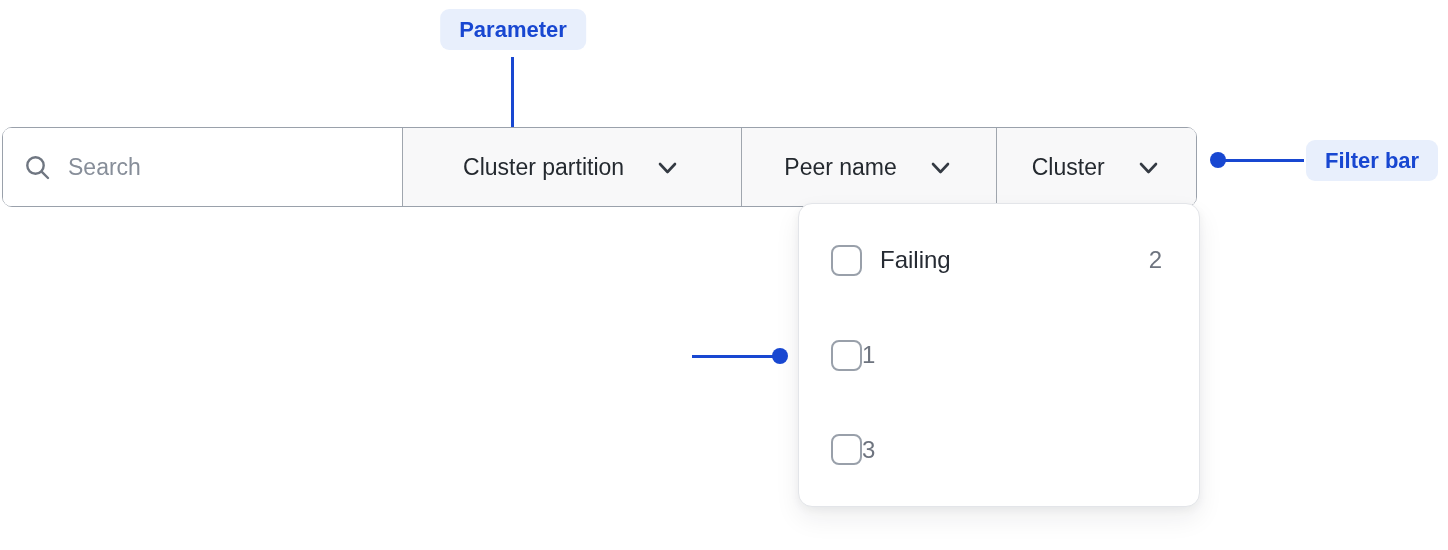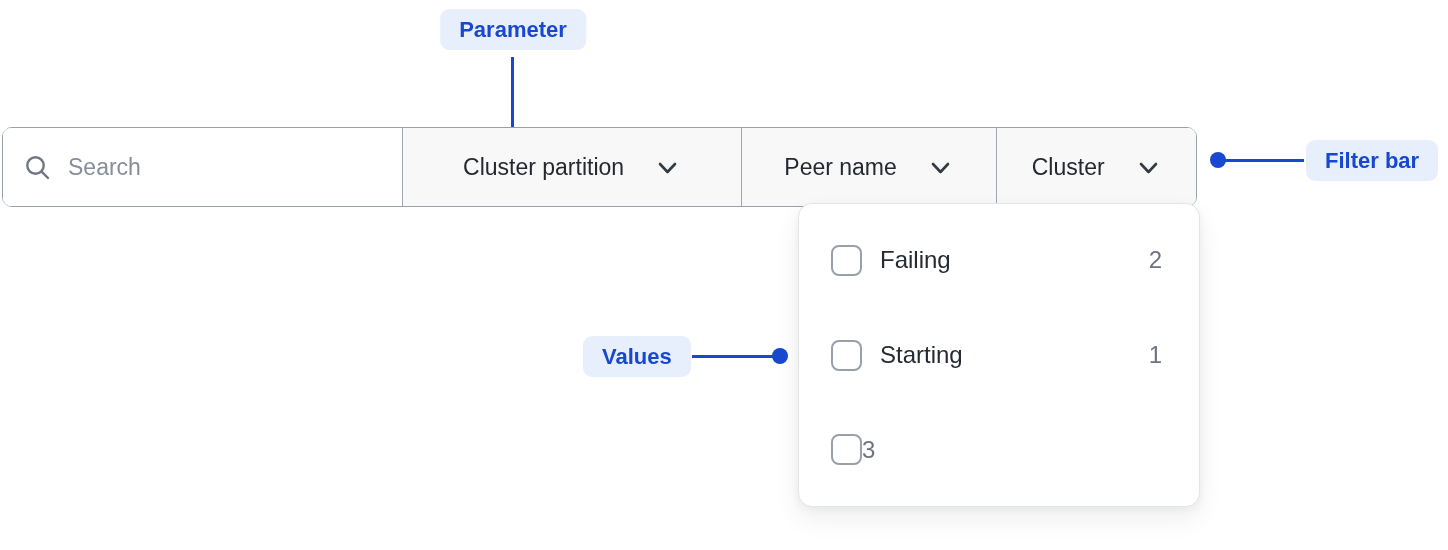--- a/index.html
+++ b/index.html
@@ -177,26 +177,24 @@
   <div class="badge badge-filterbar">Filter bar</div>
 
   <div class="dropdown-panel">
     <div class="option-row">
       <span class="checkbox"></span>
       <span class="option-label">Failing</span>
       <span class="option-count">2</span>
     </div>
     <div class="option-row">
       <span class="checkbox"></span>
-      <span class="option-label">Starting</span>
       <span class="option-count">1</span>
     </div>
     <div class="option-row">
       <span class="checkbox"></span>
       <span class="option-count">3</span>
     </div>
   </div>
 
-  <div class="badge badge-values">Values</div>
   <div class="connector-line line-values"></div>
   <div class="connector-dot dot-values"></div>
 
 </div>
 
 </body></html>

